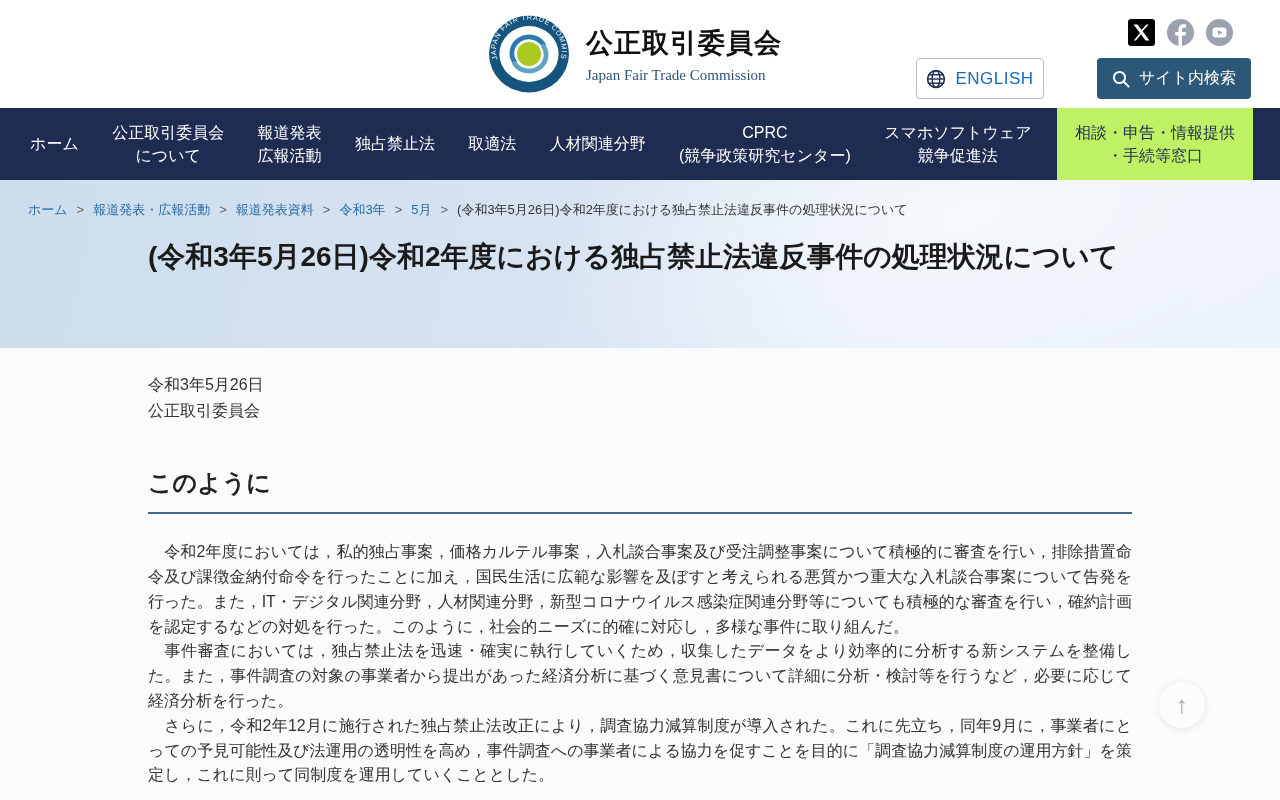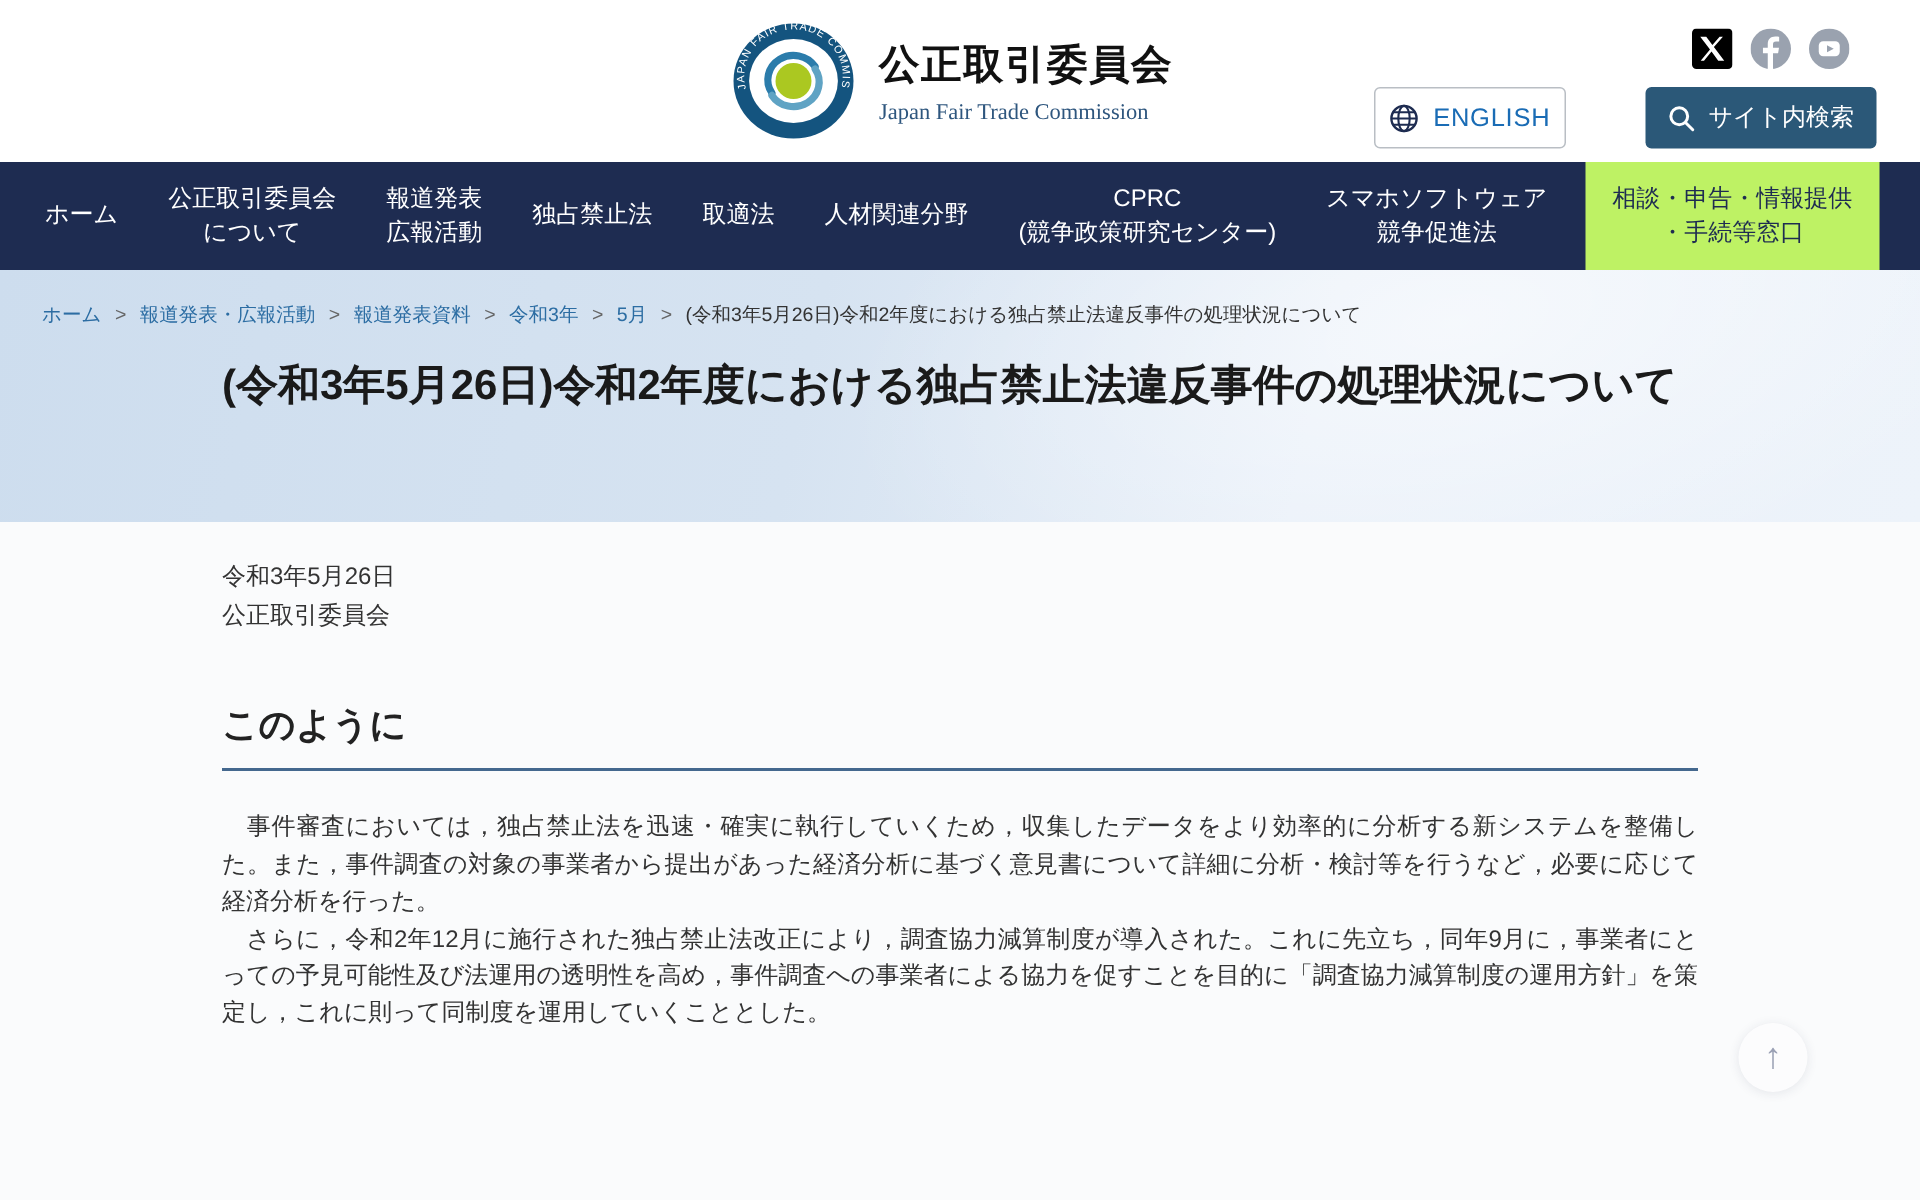--- a/index.html
+++ b/index.html
@@ -142,20 +142,21 @@
 
 <main class="content">
   <div class="doc-meta">
     <div>令和3年5月26日</div>
     <div>公正取引委員会</div>
   </div>
 
   <h2 class="section-heading">このように</h2>
 
   <div class="article-body">
+      <p>　令和2年度においては，私的独占事案，価格カルテル事案，入札談合事案及び受注調整事案について積極的に審査を行い，排除措置命令及び課徴金納付命令を行ったことに加え，国民生活に広範な影響を及ぼすと考えられる悪質かつ重大な入札談合事案について告発を行った。また，IT・デジタル関連分野，人材関連分野，新型コロナウイルス感染症関連分野等についても積極的な審査を行い，確約計画を認定するなどの対処を行った。このように，社会的ニーズに的確に対応し，多様な事件に取り組んだ。</p>
       <p>　事件審査においては，独占禁止法を迅速・確実に執行していくため，収集したデータをより効率的に分析する新システムを整備した。また，事件調査の対象の事業者から提出があった経済分析に基づく意見書について詳細に分析・検討等を行うなど，必要に応じて経済分析を行った。</p>
       <p>　さらに，令和2年12月に施行された独占禁止法改正により，調査協力減算制度が導入された。これに先立ち，同年9月に，事業者にとっての予見可能性及び法運用の透明性を高め，事件調査への事業者による協力を促すことを目的に「調査協力減算制度の運用方針」を策定し，これに則って同制度を運用していくこととした。</p>
     </div>
 </main>
 
 <button class="scroll-top">
   <span>↑</span>
 </button>
 
 </body></html>

